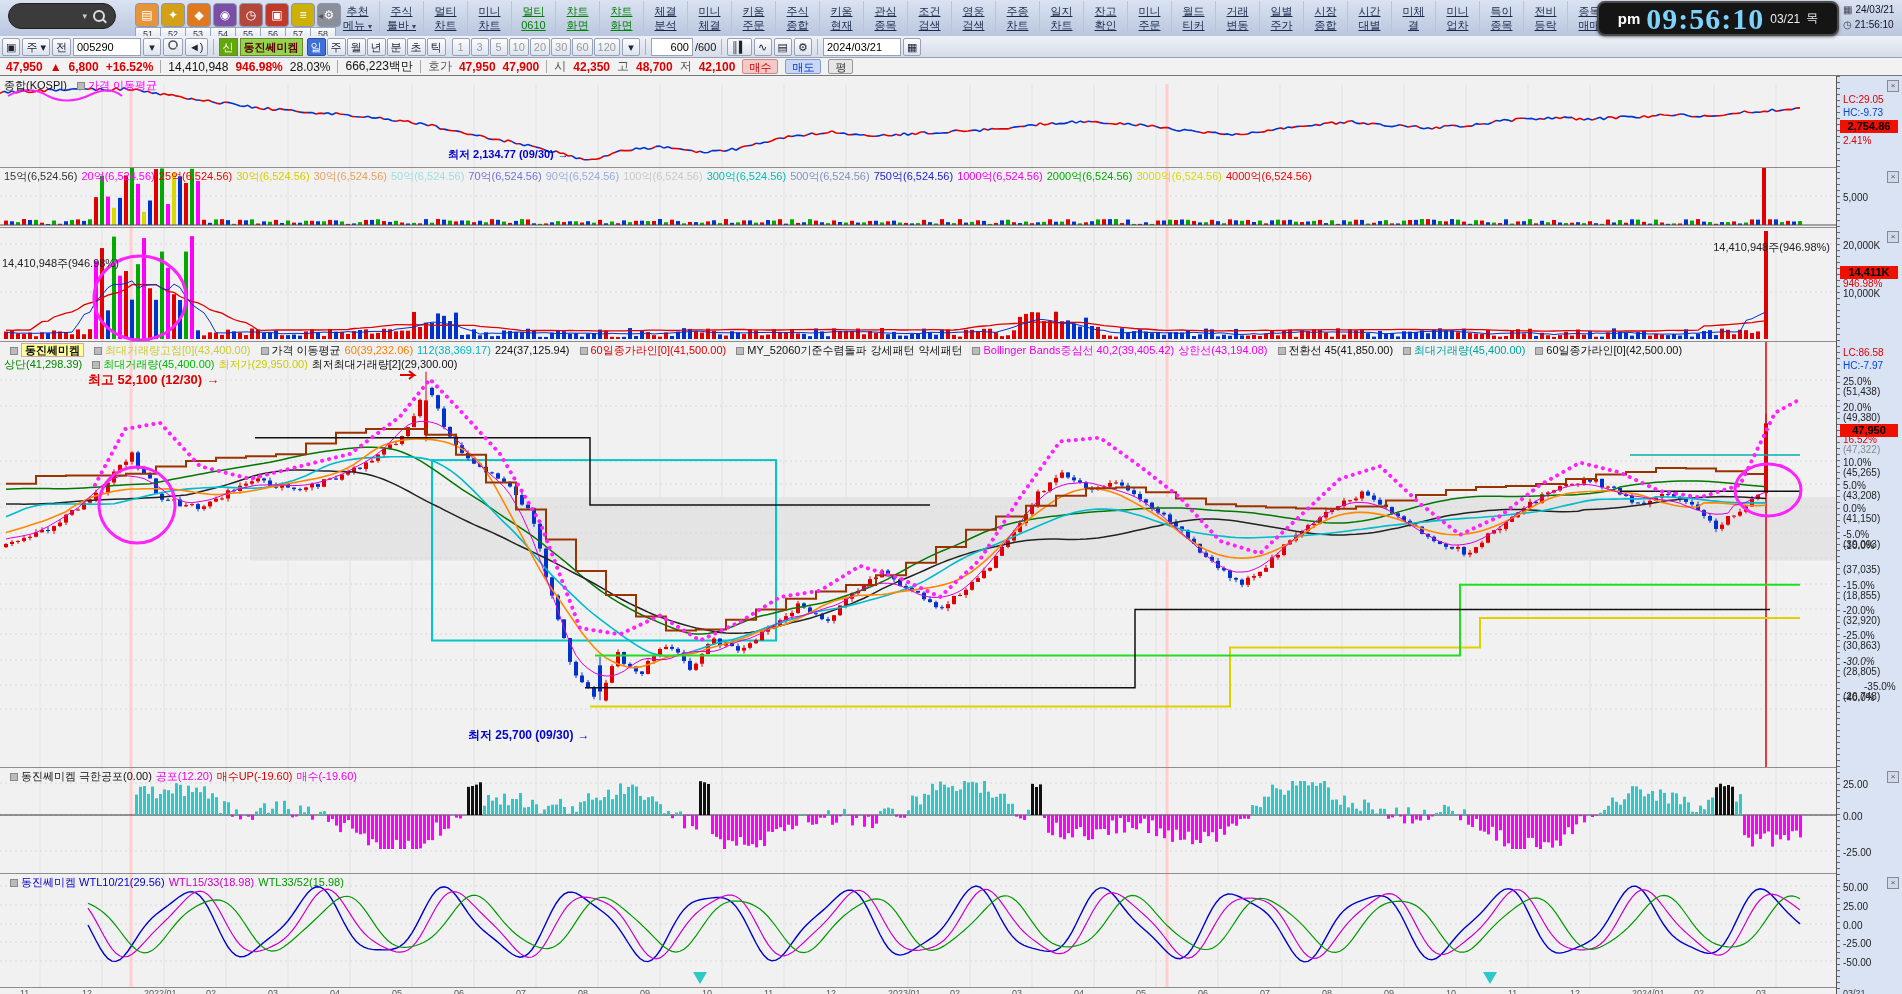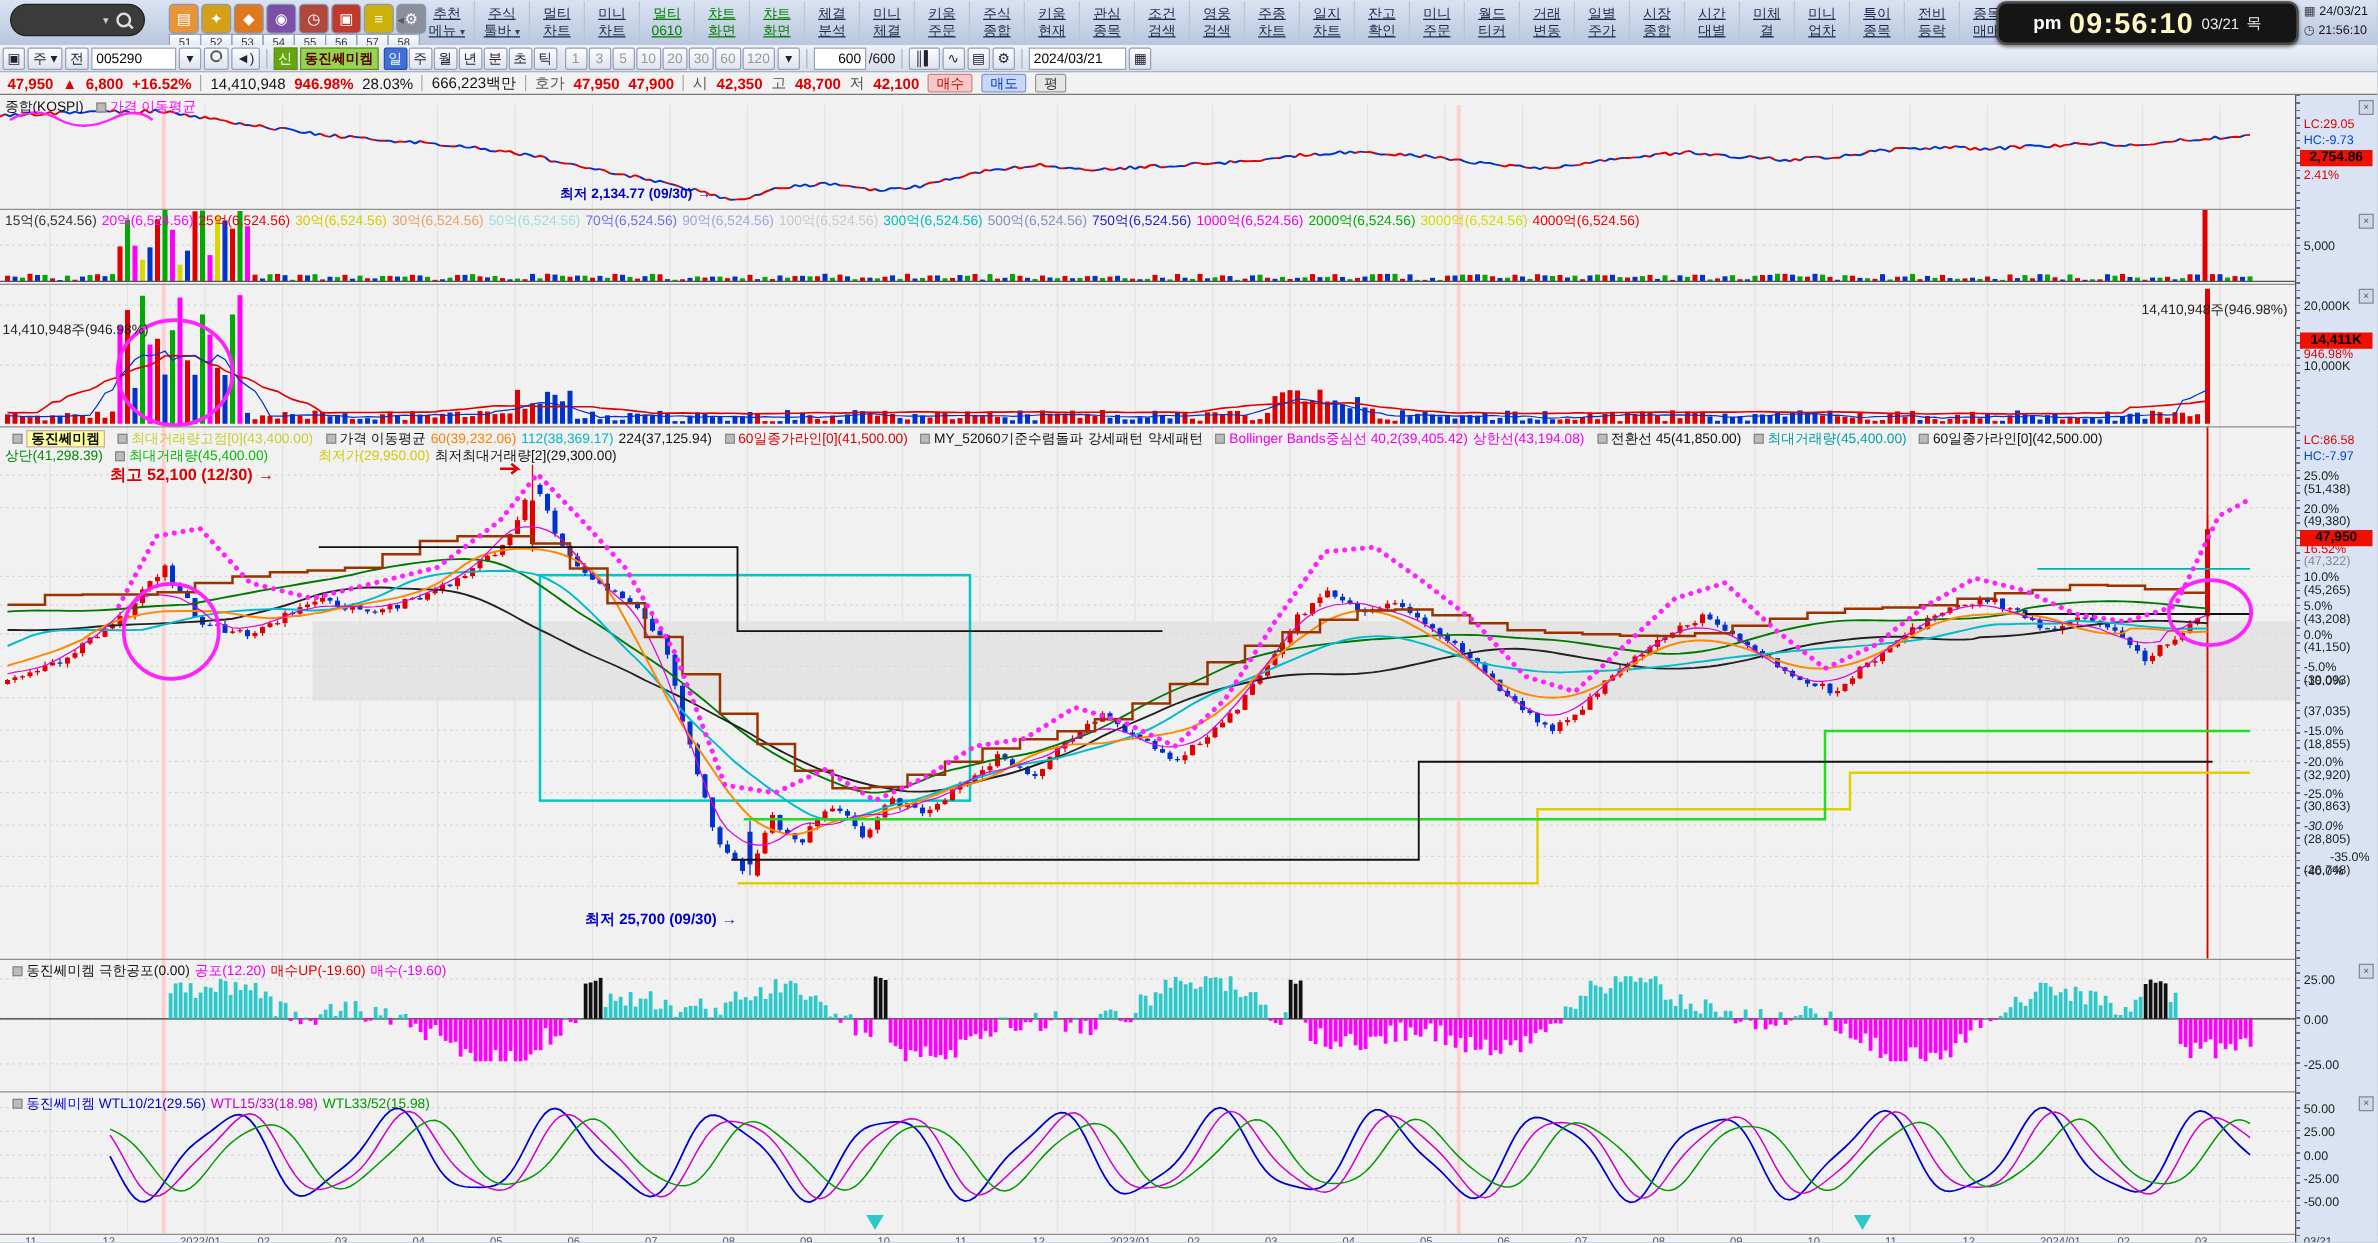--- a/index.html
+++ b/index.html
@@ -22,21 +22,21 @@
   #collapse{position:absolute;left:318px;top:10px;color:#556;font-size:10px;}
   #menu{position:absolute;left:336px;top:1px;display:flex;height:34px;}
   .mi{width:43px;height:30px;padding-top:3px;text-align:center;font-size:11px;line-height:14px;color:#1b2a4a;
       border-right:1px solid #b9c4d8;white-space:pre-line;cursor:pointer;text-decoration:underline;}
   .mi.green{color:#008000;}
   .mi .dn{font-size:8px;color:#445;}
   #clockwidget{position:absolute;left:1597px;top:1px;width:238px;height:31px;background:#151515;
       border:2px solid #4a4a4a;border-radius:8px;display:flex;align-items:center;justify-content:center;gap:6px;
       box-shadow:0 1px 3px rgba(0,0,0,.5);z-index:30;}
   #ampm{color:#fff;font-size:15px;font-weight:bold;}
-  #ctime{color:#fef9c3;font-size:23px;font-weight:bold;font-family:Liberation Sans, sans-serif;letter-spacing:1px;}
+  #ctime{color:#7dd3fc;font-size:30px;font-weight:bold;font-family:Liberation Serif, serif;letter-spacing:1px;}
   #cdate,#cdow{color:#eee;font-size:12px;}
   #rightdt{position:absolute;left:1843px;top:2px;width:59px;font-size:10px;color:#112;line-height:15px;}
   .dticon{margin-right:3px;color:#445;}
   
   #tb2{position:absolute;left:0;top:36px;width:1902px;height:22px;background:linear-gradient(#eef1f7,#d6dcea);
        border-bottom:1px solid #98a0b2;display:flex;align-items:center;gap:2px;padding-left:2px;box-sizing:border-box;}
   .tbtn{height:18px;min-width:18px;font-size:11px;line-height:16px;text-align:center;color:#223;
         background:linear-gradient(#fdfdfe,#dde3ee);border:1px solid #97a2b8;border-radius:2px;padding:0 3px;}
   .tbtn.on{background:#3f6fd8;color:#fff;border-color:#2b4f9e;}
   .tbtn.dim{color:#999;}
@@ -1982,21 +1982,21 @@
           <path d="M88.0,908.1 L92.0,914.1 L96.0,921.1 L100.0,928.5 L104.0,936.0 L108.0,942.9 L112.0,948.8 L116.0,953.3 L120.0,956.0 L124.0,957.0 L128.0,956.4 L132.0,954.3 L136.0,951.0 L140.0,947.0 L144.0,942.7 L148.0,938.3 L152.0,933.9 L156.0,929.8 L160.0,925.9 L164.0,922.0 L168.0,918.1 L172.0,914.0 L176.0,909.7 L180.0,905.4 L184.0,901.1 L188.0,897.1 L192.0,893.9 L196.0,891.8 L200.0,891.1 L204.0,892.0 L208.0,894.7 L212.0,899.1 L216.0,905.0 L220.0,911.8 L224.0,919.3 L228.0,926.8 L232.0,933.8 L236.0,939.9 L240.0,944.8 L244.0,948.3 L248.0,950.5 L252.0,951.5 L256.0,951.6 L260.0,950.9 L264.0,949.7 L268.0,948.2 L272.0,946.4 L276.0,944.4 L280.0,942.0 L284.0,939.0 L288.0,935.4 L292.0,930.9 L296.0,925.6 L300.0,919.6 L304.0,913.2 L308.0,906.7 L312.0,900.7 L316.0,895.5 L320.0,891.7 L324.0,889.5 L328.0,889.2 L332.0,890.7 L336.0,894.0 L340.0,898.7 L344.0,904.4 L348.0,910.6 L352.0,916.9 L356.0,922.9 L360.0,928.3 L364.0,933.0 L368.0,936.9 L372.0,940.1 L376.0,942.8 L380.0,945.2 L384.0,947.2 L388.0,949.1 L392.0,950.7 L396.0,951.8 L400.0,952.2 L404.0,951.7 L408.0,950.0 L412.0,946.9 L416.0,942.4 L420.0,936.6 L424.0,929.7 L428.0,922.3 L432.0,914.7 L436.0,907.5 L440.0,901.3 L444.0,896.4 L448.0,893.2 L452.0,891.6 L456.0,891.8 L460.0,893.3 L464.0,896.1 L468.0,899.6 L472.0,903.6 L476.0,907.7 L480.0,911.8 L484.0,915.7 L488.0,919.6 L492.0,923.5 L496.0,927.4 L500.0,931.6 L504.0,936.1 L508.0,940.7 L512.0,945.4 L516.0,949.7 L520.0,953.4 L524.0,956.1 L528.0,957.4 L532.0,957.0 L536.0,954.8 L540.0,950.8 L544.0,945.4 L548.0,938.8 L552.0,931.5 L556.0,924.0 L560.0,917.0 L564.0,910.7 L568.0,905.5 L572.0,901.6 L576.0,899.0 L580.0,897.5 L584.0,897.1 L588.0,897.3 L592.0,898.0 L596.0,899.0 L600.0,900.4 L604.0,902.0 L608.0,904.1 L612.0,906.8 L616.0,910.2 L620.0,914.5 L624.0,919.7 L628.0,925.7 L632.0,932.2 L636.0,938.9 L640.0,945.3 L644.0,950.9 L648.0,955.3 L652.0,958.0 L656.0,958.9 L660.0,957.9 L664.0,955.1 L668.0,950.9 L672.0,945.6 L676.0,939.7 L680.0,933.6 L684.0,927.7 L688.0,922.3 L692.0,917.6 L696.0,913.5 L700.0,910.1 L704.0,907.1 L708.0,904.4 L712.0,901.9 L716.0,899.7 L720.0,897.6 L724.0,896.0 L728.0,895.1 L732.0,895.2 L736.0,896.5 L740.0,899.1 L744.0,903.3 L748.0,908.8 L752.0,915.5 L756.0,922.9 L760.0,930.5 L764.0,937.9 L768.0,944.4 L772.0,949.7 L776.0,953.4 L780.0,955.5 L784.0,955.9 L788.0,954.8 L792.0,952.6 L796.0,949.5 L800.0,945.9 L804.0,942.2 L808.0,938.4 L812.0,934.6 L816.0,930.9 L820.0,927.1 L824.0,923.1 L828.0,918.8 L832.0,914.2 L836.0,909.3 L840.0,904.4 L844.0,899.6 L848.0,895.4 L852.0,892.3 L856.0,890.5 L860.0,890.3 L864.0,892.0 L868.0,895.4 L872.0,900.5 L876.0,906.8 L880.0,913.8 L884.0,921.2 L888.0,928.3 L892.0,934.7 L896.0,940.1 L900.0,944.3 L904.0,947.3 L908.0,949.2 L912.0,950.1 L916.0,950.3 L920.0,950.1 L924.0,949.5 L928.0,948.6 L932.0,947.4 L936.0,945.7 L940.0,943.3 L944.0,940.2 L948.0,936.1 L952.0,931.0 L956.0,925.0 L960.0,918.4 L964.0,911.5 L968.0,904.8 L972.0,898.9 L976.0,894.0 L980.0,890.8 L984.0,889.3 L988.0,889.7 L992.0,891.9 L996.0,895.7 L1000.0,900.6 L1004.0,906.1 L1008.0,912.0 L1012.0,917.7 L1016.0,923.0 L1020.0,927.8 L1024.0,932.0 L1028.0,935.6 L1032.0,938.9 L1036.0,941.8 L1040.0,944.7 L1044.0,947.4 L1048.0,949.8 L1052.0,951.9 L1056.0,953.3 L1060.0,953.7 L1064.0,952.9 L1068.0,950.7 L1072.0,946.9 L1076.0,941.7 L1080.0,935.2 L1084.0,927.9 L1088.0,920.3 L1092.0,912.8 L1096.0,906.0 L1100.0,900.4 L1104.0,896.2 L1108.0,893.6 L1112.0,892.7 L1116.0,893.3 L1120.0,895.0 L1124.0,897.6 L1128.0,900.7 L1132.0,904.1 L1136.0,907.6 L1140.0,911.1 L1144.0,914.7 L1148.0,918.4 L1152.0,922.3 L1156.0,926.6 L1160.0,931.4 L1164.0,936.5 L1168.0,941.7 L1172.0,946.8 L1176.0,951.5 L1180.0,955.1 L1184.0,957.5 L1188.0,958.2 L1192.0,957.1 L1196.0,954.1 L1200.0,949.5 L1204.0,943.6 L1208.0,936.8 L1212.0,929.6 L1216.0,922.5 L1220.0,916.0 L1224.0,910.4 L1228.0,905.9 L1232.0,902.6 L1236.0,900.3 L1240.0,899.0 L1244.0,898.3 L1248.0,898.1 L1252.0,898.2 L1256.0,898.7 L1260.0,899.5 L1264.0,900.8 L1268.0,902.7 L1272.0,905.6 L1276.0,909.5 L1280.0,914.4 L1284.0,920.3 L1288.0,926.9 L1292.0,933.9 L1296.0,940.8 L1300.0,947.2 L1304.0,952.5 L1308.0,956.2 L1312.0,958.2 L1316.0,958.4 L1320.0,956.7 L1324.0,953.5 L1328.0,949.1 L1332.0,943.9 L1336.0,938.3 L1340.0,932.8 L1344.0,927.6 L1348.0,922.8 L1352.0,918.6 L1356.0,914.8 L1360.0,911.3 L1364.0,908.1 L1368.0,904.9 L1372.0,901.9 L1376.0,899.0 L1380.0,896.4 L1384.0,894.5 L1388.0,893.6 L1392.0,893.9 L1396.0,895.7 L1400.0,899.0 L1404.0,903.9 L1408.0,910.1 L1412.0,917.2 L1416.0,924.9 L1420.0,932.5 L1424.0,939.5 L1428.0,945.4 L1432.0,950.0 L1436.0,953.0 L1440.0,954.5 L1444.0,954.4 L1448.0,953.2 L1452.0,951.1 L1456.0,948.4 L1460.0,945.4 L1464.0,942.2 L1468.0,939.0 L1472.0,935.7 L1476.0,932.1 L1480.0,928.3 L1484.0,923.9 L1488.0,919.1 L1492.0,913.9 L1496.0,908.4 L1500.0,902.9 L1504.0,897.9 L1508.0,893.7 L1512.0,890.8 L1516.0,889.5 L1520.0,890.1 L1524.0,892.5 L1528.0,896.6 L1532.0,902.2 L1536.0,908.7 L1540.0,915.7 L1544.0,922.7 L1548.0,929.3 L1552.0,935.0 L1556.0,939.7 L1560.0,943.4 L1564.0,946.0 L1568.0,947.8 L1572.0,948.9 L1576.0,949.5 L1580.0,949.8 L1584.0,949.8 L1588.0,949.5 L1592.0,948.6 L1596.0,947.0 L1600.0,944.5 L1604.0,941.0 L1608.0,936.2 L1612.0,930.5 L1616.0,923.9 L1620.0,916.7 L1624.0,909.6 L1628.0,902.9 L1632.0,897.3 L1636.0,893.0 L1640.0,890.4 L1644.0,889.7 L1648.0,890.8 L1652.0,893.5 L1656.0,897.5 L1660.0,902.3 L1664.0,907.5 L1668.0,912.8 L1672.0,917.9 L1676.0,922.6 L1680.0,926.9 L1684.0,930.8 L1688.0,934.4 L1692.0,937.9 L1696.0,941.3 L1700.0,944.7 L1704.0,948.0 L1708.0,951.0 L1712.0,953.4 L1716.0,954.8 L1720.0,955.1 L1724.0,953.8 L1728.0,950.9 L1732.0,946.4 L1736.0,940.5 L1740.0,933.5 L1744.0,926.0 L1748.0,918.3 L1752.0,911.1 L1756.0,904.9 L1760.0,900.0 L1764.0,896.5 L1768.0,894.6 L1772.0,894.1 L1776.0,894.8 L1780.0,896.5 L1784.0,898.7 L1788.0,901.3 L1792.0,904.1 L1796.0,907.0 L1800.0,910.1" stroke="#cc00cc" fill="none" stroke-width="1.2"></path>
           <path d="M88.0,903.3 L92.0,905.1 L96.0,907.3 L100.0,909.9 L104.0,913.0 L108.0,916.7 L112.0,921.0 L116.0,925.9 L120.0,931.0 L124.0,936.3 L128.0,941.3 L132.0,945.8 L136.0,949.4 L140.0,951.8 L144.0,952.8 L148.0,952.4 L152.0,950.6 L156.0,947.4 L160.0,943.3 L164.0,938.6 L168.0,933.5 L172.0,928.3 L176.0,923.5 L180.0,919.0 L184.0,915.1 L188.0,911.8 L192.0,908.9 L196.0,906.5 L200.0,904.4 L204.0,902.6 L208.0,901.2 L212.0,900.3 L216.0,899.9 L220.0,900.2 L224.0,901.5 L228.0,903.7 L232.0,907.1 L236.0,911.4 L240.0,916.7 L244.0,922.5 L248.0,928.6 L252.0,934.6 L256.0,940.1 L260.0,944.7 L264.0,948.1 L268.0,950.3 L272.0,951.1 L276.0,950.7 L280.0,949.2 L284.0,946.8 L288.0,943.8 L292.0,940.5 L296.0,937.0 L300.0,933.4 L304.0,929.8 L308.0,926.2 L312.0,922.5 L316.0,918.8 L320.0,914.9 L324.0,911.0 L328.0,907.1 L332.0,903.5 L336.0,900.3 L340.0,897.9 L344.0,896.5 L348.0,896.3 L352.0,897.5 L356.0,900.1 L360.0,903.9 L364.0,908.8 L368.0,914.4 L372.0,920.4 L376.0,926.3 L380.0,931.9 L384.0,936.7 L388.0,940.7 L392.0,943.7 L396.0,945.8 L400.0,947.0 L404.0,947.4 L408.0,947.2 L412.0,946.5 L416.0,945.5 L420.0,944.0 L424.0,942.2 L428.0,939.9 L432.0,937.0 L436.0,933.4 L440.0,929.2 L444.0,924.4 L448.0,919.2 L452.0,913.8 L456.0,908.5 L460.0,903.7 L464.0,899.7 L468.0,896.9 L472.0,895.4 L476.0,895.3 L480.0,896.7 L484.0,899.4 L488.0,903.1 L492.0,907.6 L496.0,912.5 L500.0,917.5 L504.0,922.3 L508.0,926.7 L512.0,930.7 L516.0,934.2 L520.0,937.3 L524.0,940.0 L528.0,942.4 L532.0,944.5 L536.0,946.3 L540.0,947.7 L544.0,948.5 L548.0,948.6 L552.0,947.7 L556.0,945.8 L560.0,942.8 L564.0,938.7 L568.0,933.6 L572.0,927.9 L576.0,921.7 L580.0,915.7 L584.0,910.0 L588.0,905.1 L592.0,901.3 L596.0,898.7 L600.0,897.5 L604.0,897.4 L608.0,898.5 L612.0,900.4 L616.0,903.0 L620.0,906.1 L624.0,909.3 L628.0,912.7 L632.0,916.1 L636.0,919.6 L640.0,923.3 L644.0,927.1 L648.0,931.0 L652.0,935.1 L656.0,939.2 L660.0,943.2 L664.0,946.7 L668.0,949.6 L672.0,951.4 L676.0,952.1 L680.0,951.3 L684.0,949.2 L688.0,945.8 L692.0,941.2 L696.0,935.8 L700.0,930.0 L704.0,924.1 L708.0,918.5 L712.0,913.4 L716.0,909.2 L720.0,905.9 L724.0,903.5 L728.0,902.0 L732.0,901.2 L736.0,901.0 L740.0,901.2 L744.0,901.9 L748.0,902.9 L752.0,904.4 L756.0,906.5 L760.0,909.1 L764.0,912.5 L768.0,916.5 L772.0,921.3 L776.0,926.5 L780.0,932.0 L784.0,937.5 L788.0,942.6 L792.0,947.0 L796.0,950.2 L800.0,952.2 L804.0,952.7 L808.0,951.8 L812.0,949.6 L816.0,946.2 L820.0,942.1 L824.0,937.5 L828.0,932.7 L832.0,927.9 L836.0,923.5 L840.0,919.5 L844.0,915.8 L848.0,912.6 L852.0,909.6 L856.0,906.9 L860.0,904.5 L864.0,902.3 L868.0,900.6 L872.0,899.4 L876.0,898.9 L880.0,899.3 L884.0,900.8 L888.0,903.5 L892.0,907.3 L896.0,912.2 L900.0,917.8 L904.0,923.9 L908.0,930.0 L912.0,935.9 L916.0,941.0 L920.0,945.1 L924.0,948.1 L928.0,949.8 L932.0,950.3 L936.0,949.6 L940.0,948.1 L944.0,945.9 L948.0,943.2 L952.0,940.3 L956.0,937.2 L960.0,933.9 L964.0,930.5 L968.0,926.9 L972.0,923.1 L976.0,919.1 L980.0,914.8 L984.0,910.5 L988.0,906.3 L992.0,902.4 L996.0,899.2 L1000.0,896.9 L1004.0,895.8 L1008.0,896.0 L1012.0,897.7 L1016.0,900.7 L1020.0,905.0 L1024.0,910.1 L1028.0,915.8 L1032.0,921.6 L1036.0,927.2 L1040.0,932.3 L1044.0,936.8 L1048.0,940.3 L1052.0,943.0 L1056.0,944.9 L1060.0,946.1 L1064.0,946.7 L1068.0,946.8 L1072.0,946.6 L1076.0,945.9 L1080.0,944.7 L1084.0,943.0 L1088.0,940.7 L1092.0,937.6 L1096.0,933.7 L1100.0,929.0 L1104.0,923.8 L1108.0,918.2 L1112.0,912.5 L1116.0,907.2 L1120.0,902.5 L1124.0,898.8 L1128.0,896.4 L1132.0,895.4 L1136.0,895.9 L1140.0,897.7 L1144.0,900.6 L1148.0,904.4 L1152.0,908.7 L1156.0,913.3 L1160.0,917.9 L1164.0,922.3 L1168.0,926.3 L1172.0,930.0 L1176.0,933.5 L1180.0,936.6 L1184.0,939.6 L1188.0,942.3 L1192.0,944.8 L1196.0,947.0 L1200.0,948.6 L1204.0,949.5 L1208.0,949.5 L1212.0,948.4 L1216.0,946.1 L1220.0,942.6 L1224.0,938.0 L1228.0,932.5 L1232.0,926.5 L1236.0,920.3 L1240.0,914.4 L1244.0,909.0 L1248.0,904.6 L1252.0,901.3 L1256.0,899.2 L1260.0,898.3 L1264.0,898.5 L1268.0,899.6 L1272.0,901.4 L1276.0,903.7 L1280.0,906.3 L1284.0,909.1 L1288.0,912.2 L1292.0,915.4 L1296.0,918.9 L1300.0,922.6 L1304.0,926.7 L1308.0,931.1 L1312.0,935.6 L1316.0,940.1 L1320.0,944.3 L1324.0,947.9 L1328.0,950.7 L1332.0,952.2 L1336.0,952.4 L1340.0,951.2 L1344.0,948.6 L1348.0,944.7 L1352.0,939.9 L1356.0,934.4 L1360.0,928.7 L1364.0,923.1 L1368.0,917.9 L1372.0,913.4 L1376.0,909.6 L1380.0,906.6 L1384.0,904.4 L1388.0,902.8 L1392.0,901.9 L1396.0,901.3 L1400.0,901.2 L1404.0,901.5 L1408.0,902.3 L1412.0,903.6 L1416.0,905.6 L1420.0,908.5 L1424.0,912.2 L1428.0,916.7 L1432.0,921.9 L1436.0,927.5 L1440.0,933.3 L1444.0,938.9 L1448.0,943.9 L1452.0,947.9 L1456.0,950.8 L1460.0,952.2 L1464.0,952.2 L1468.0,950.9 L1472.0,948.4 L1476.0,945.0 L1480.0,941.0 L1484.0,936.6 L1488.0,932.2 L1492.0,927.9 L1496.0,923.9 L1500.0,920.1 L1504.0,916.6 L1508.0,913.3 L1512.0,910.1 L1516.0,907.1 L1520.0,904.2 L1524.0,901.7 L1528.0,899.7 L1532.0,898.3 L1536.0,897.9 L1540.0,898.6 L1544.0,900.5 L1548.0,903.6 L1552.0,907.9 L1556.0,913.2 L1560.0,919.1 L1564.0,925.3 L1568.0,931.3 L1572.0,936.9 L1576.0,941.6 L1580.0,945.2 L1584.0,947.7 L1588.0,949.0 L1592.0,949.3 L1596.0,948.6 L1600.0,947.2 L1604.0,945.3 L1608.0,943.0 L1612.0,940.4 L1616.0,937.7 L1620.0,934.6 L1624.0,931.3 L1628.0,927.6 L1632.0,923.5 L1636.0,919.1 L1640.0,914.4 L1644.0,909.7 L1648.0,905.1 L1652.0,901.2 L1656.0,898.0 L1660.0,896.0 L1664.0,895.3 L1668.0,896.1 L1672.0,898.3 L1676.0,901.7 L1680.0,906.2 L1684.0,911.5 L1688.0,917.0 L1692.0,922.6 L1696.0,927.8 L1700.0,932.5 L1704.0,936.4 L1708.0,939.6 L1712.0,942.2 L1716.0,944.1 L1720.0,945.4 L1724.0,946.3 L1728.0,946.8 L1732.0,947.0 L1736.0,946.6 L1740.0,945.6 L1744.0,943.9 L1748.0,941.4 L1752.0,937.9 L1756.0,933.6 L1760.0,928.5 L1764.0,922.8 L1768.0,916.9 L1772.0,911.2 L1776.0,905.9 L1780.0,901.5 L1784.0,898.3 L1788.0,896.4 L1792.0,895.9 L1796.0,896.7 L1800.0,898.8" stroke="#009900" fill="none" stroke-width="1.2"></path>
           <path d="M693,972 l14,0 l-7,12 z" fill="#2ec8c8"></path>
           <path d="M1483,972 l14,0 l-7,12 z" fill="#2ec8c8"></path>
         </g>
       </svg>
 
     <div class="hdr" id="h-kospi" style="top:2px"><span class="it" style="color: rgb(17, 17, 17);">종합(KOSPI)</span><span class="mk"></span><span class="it" style="color: rgb(255, 0, 255);">가격 이동평균</span></div>
     <div class="hdr" id="h-thresh" style="top:93px"><span class="it" style="color: rgb(51, 51, 51);">15억(6,524.56)</span><span class="it" style="color: rgb(255, 0, 255);">20억(6,524.56)</span><span class="it" style="color: rgb(238, 0, 0);">25억(6,524.56)</span><span class="it" style="color: rgb(216, 204, 0);">30억(6,524.56)</span><span class="it" style="color: rgb(232, 160, 96);">30억(6,524.56)</span><span class="it" style="color: rgb(158, 222, 222);">50억(6,524.56)</span><span class="it" style="color: rgb(112, 112, 221);">70억(6,524.56)</span><span class="it" style="color: rgb(153, 170, 221);">90억(6,524.56)</span><span class="it" style="color: rgb(200, 200, 200);">100억(6,524.56)</span><span class="it" style="color: rgb(0, 187, 187);">300억(6,524.56)</span><span class="it" style="color: rgb(128, 144, 192);">500억(6,524.56)</span><span class="it" style="color: rgb(34, 34, 204);">750억(6,524.56)</span><span class="it" style="color: rgb(238, 0, 238);">1000억(6,524.56)</span><span class="it" style="color: rgb(0, 170, 0);">2000억(6,524.56)</span><span class="it" style="color: rgb(216, 216, 0);">3000억(6,524.56)</span><span class="it" style="color: rgb(238, 0, 0);">4000억(6,524.56)</span></div>
     <div class="hdr" id="h-main1" style="top:267px"><span class="mk"></span><span class="it chipname" style="color: rgb(17, 17, 17);">동진쎄미켐</span><span class="mk"></span><span class="it" style="color: rgb(204, 204, 51);">최대거래량고점[0](43,400.00)</span><span class="mk"></span><span class="it" style="color: rgb(17, 17, 17);">가격 이동평균</span><span class="it" style="color: rgb(255, 127, 0);">60(39,232.06)</span><span class="it" style="color: rgb(0, 184, 200);">112(38,369.17)</span><span class="it" style="color: rgb(17, 17, 17);">224(37,125.94)</span><span class="mk"></span><span class="it" style="color: rgb(221, 0, 0);">60일종가라인[0](41,500.00)</span><span class="mk"></span><span class="it" style="color: rgb(17, 17, 17);">MY_52060기준수렴돌파</span><span class="it" style="color: rgb(17, 17, 17);">강세패턴</span><span class="it" style="color: rgb(17, 17, 17);">약세패턴</span><span class="mk"></span><span class="it" style="color: rgb(238, 0, 238);">Bollinger Bands중심선 40,2(39,405.42)</span><span class="it" style="color: rgb(238, 0, 238);">상한선(43,194.08)</span><span class="mk"></span><span class="it" style="color: rgb(17, 17, 17);">전환선 45(41,850.00)</span><span class="mk"></span><span class="it" style="color: rgb(0, 160, 160);">최대거래량(45,400.00)</span><span class="mk"></span><span class="it" style="color: rgb(17, 17, 17);">60일종가라인[0](42,500.00)</span></div>
-    <div class="hdr" id="h-main2" style="top:281px"><span class="it" style="color: rgb(0, 136, 0);">상단(41,298.39)</span><span class="mk"></span><span class="it" style="color: rgb(0, 187, 0);">최대거래량(45,400.00)</span><span class="it" style="color: rgb(204, 204, 0); margin-left: 36px;">최저가(29,950.00)</span><span class="it" style="color: rgb(17, 17, 17);">최저최대거래량[2](29,300.00)</span></div>
+    <div class="hdr" id="h-main2" style="top:281px"><span class="it" style="color: rgb(0, 136, 0);">상단(41,298.39)</span><span class="mk"></span><span class="it" style="color: rgb(0, 187, 0);">최대거래량(45,400.00)</span><span class="it" style="color: rgb(204, 204, 0);">최저가(29,950.00)</span><span class="it" style="color: rgb(17, 17, 17);">최저최대거래량[2](29,300.00)</span></div>
     <div class="hdr" id="h-fear" style="top:693px"><span class="mk"></span><span class="it" style="color: rgb(17, 17, 17);">동진쎄미켐 극한공포(0.00)</span><span class="it" style="color: rgb(238, 0, 238);">공포(12.20)</span><span class="it" style="color: rgb(221, 0, 0);">매수UP(-19.60)</span><span class="it" style="color: rgb(238, 0, 238);">매수(-19.60)</span></div>
     <div class="hdr" id="h-wtl" style="top:799px"><span class="mk"></span><span class="it" style="color: rgb(0, 0, 204);">동진쎄미켐 WTL10/21(29.56)</span><span class="it" style="color: rgb(204, 0, 204);">WTL15/33(18.98)</span><span class="it" style="color: rgb(0, 153, 0); margin-top: 28px;">WTL33/52(15.98)</span></div>
 
     <div class="ann red" style="left:88px;top:295px">
       <span>최고 52,100 (12/30)</span><span class="arr">→</span></div>
     <div class="ann blue" style="left:468px;top:651px">
       <span>최저 25,700 (09/30)</span><span class="arr">→</span></div>
     <div class="ann blue" style="left:448px;top:71px;font-size:11px">
       <span>최저 2,134.77 (09/30)</span><span class="arr">→</span></div>
 

